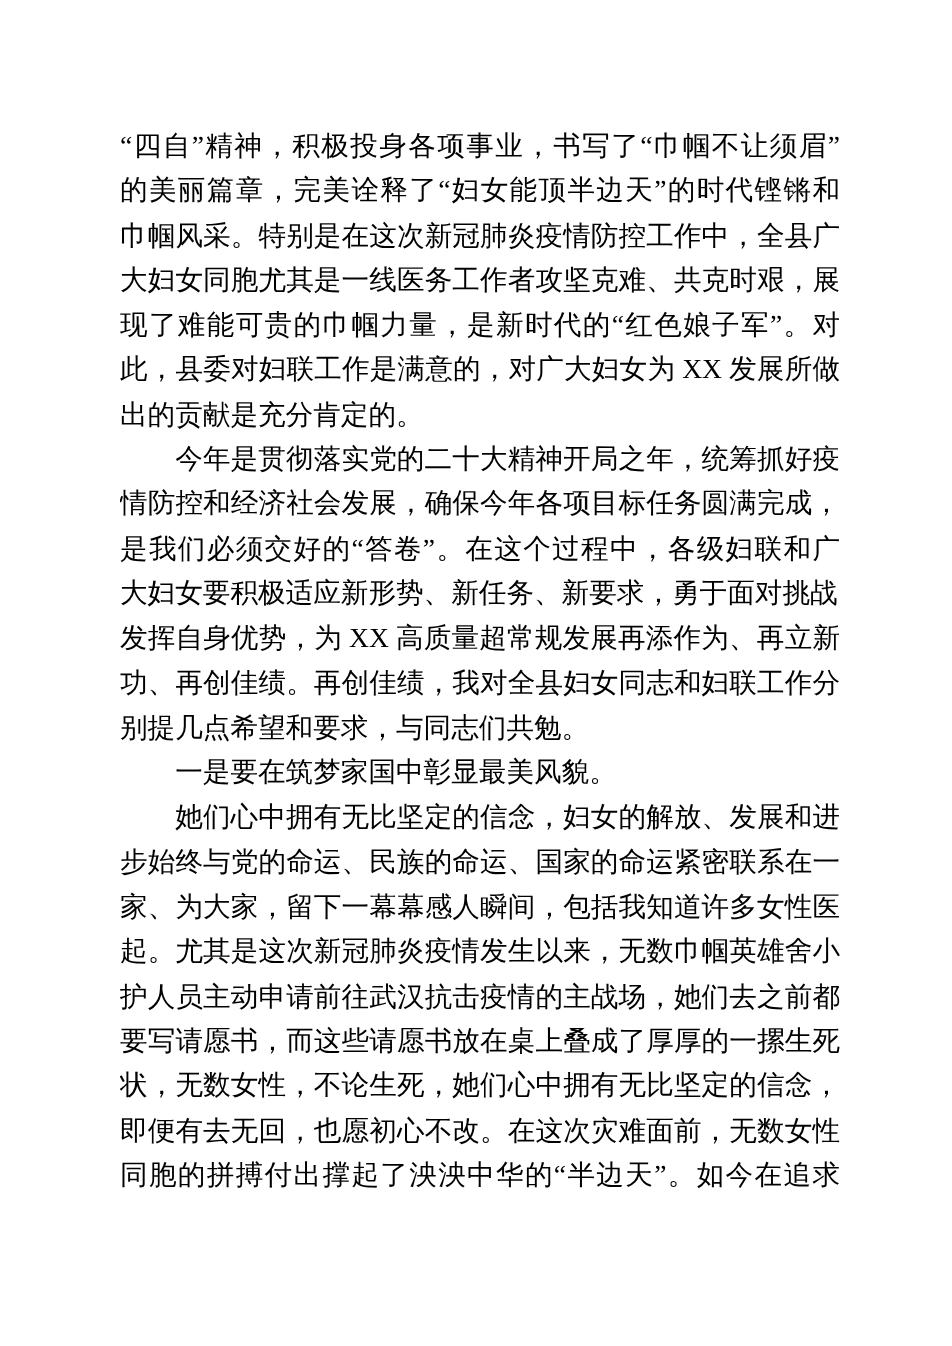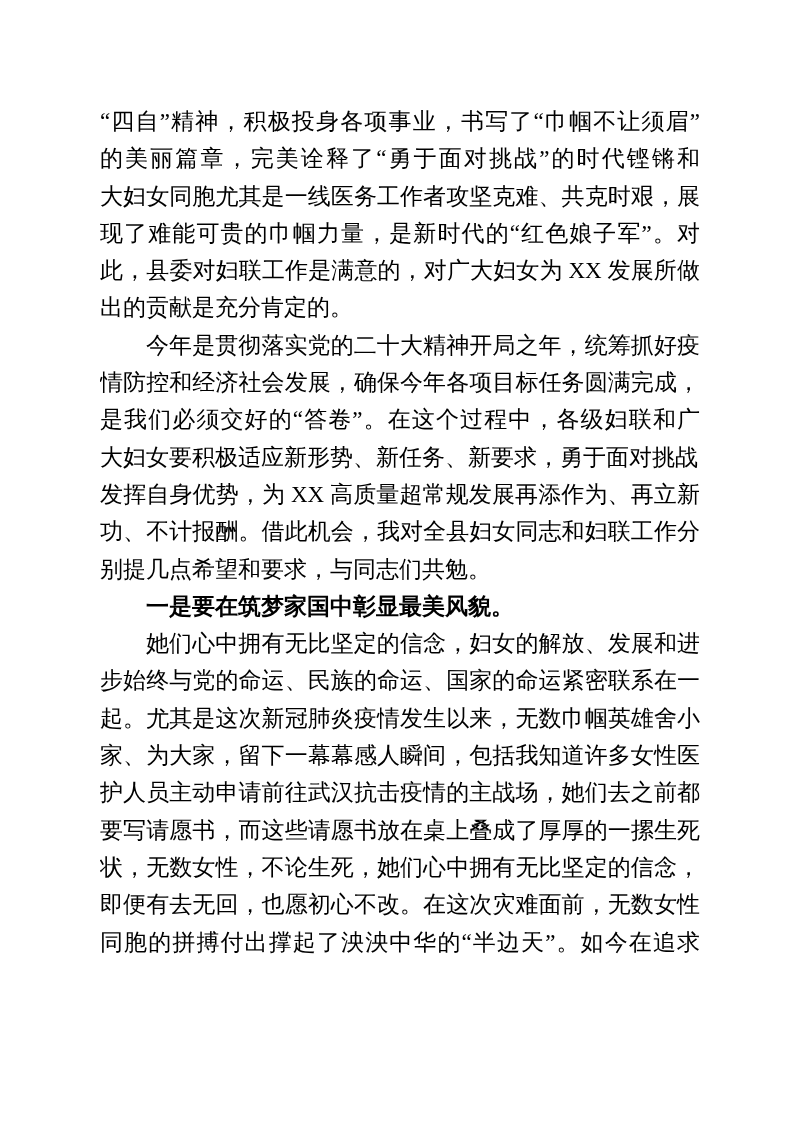--- a/index.html
+++ b/index.html
@@ -38,53 +38,54 @@
     white-space: nowrap;
   }
   .line.no-justify {
     text-align: left;
     text-align-last: left;
   }
   .para.indent .line:first-child {
     text-indent: 2em;
   }
   .para.heading .line {
-    font-weight: bold;
+    font-weight: normal;
   }
 </style>
 </head>
 <body>
 
 <div class="page">
   <div class="doc-body" id="doc-body">
       <div class="para body">
         <div class="line">“四自”精神，积极投身各项事业，书写了“巾帼不让须眉”</div>
-        <div class="line">的美丽篇章，完美诠释了“勇于面对挑战”的时代铿锵和</div>
+        <div class="line">的美丽篇章，完美诠释了“妇女能顶半边天”的时代铿锵和</div>
+        <div class="line">巾帼风采。特别是在这次新冠肺炎疫情防控工作中，全县广</div>
         <div class="line">大妇女同胞尤其是一线医务工作者攻坚克难、共克时艰，展</div>
         <div class="line">现了难能可贵的巾帼力量，是新时代的“红色娘子军”。对</div>
         <div class="line">此，县委对妇联工作是满意的，对广大妇女为 XX 发展所做</div>
         <div class="line no-justify">出的贡献是充分肯定的。</div>
       </div>
       <div class="para body indent">
         <div class="line">今年是贯彻落实党的二十大精神开局之年，统筹抓好疫</div>
         <div class="line">情防控和经济社会发展，确保今年各项目标任务圆满完成，</div>
         <div class="line">是我们必须交好的“答卷”。在这个过程中，各级妇联和广</div>
         <div class="line">大妇女要积极适应新形势、新任务、新要求，勇于面对挑战，</div>
         <div class="line">发挥自身优势，为 XX 高质量超常规发展再添作为、再立新</div>
-        <div class="line">功、不计报酬。借此机会，我对全县妇女同志和妇联工作分</div>
+        <div class="line">功、再创佳绩。再创佳绩，我对全县妇女同志和妇联工作分</div>
         <div class="line no-justify">别提几点希望和要求，与同志们共勉。</div>
       </div>
       <div class="para heading indent">
         <div class="line no-justify">一是要在筑梦家国中彰显最美风貌。</div>
       </div>
       <div class="para body indent">
         <div class="line">她们心中拥有无比坚定的信念，妇女的解放、发展和进</div>
         <div class="line">步始终与党的命运、民族的命运、国家的命运紧密联系在一</div>
+        <div class="line">家、为大家，留下一幕幕感人瞬间，包括我知道许多女性医</div>
         <div class="line">起。尤其是这次新冠肺炎疫情发生以来，无数巾帼英雄舍小</div>
-        <div class="line">家、为大家，留下一幕幕感人瞬间，包括我知道许多女性医</div>
         <div class="line">护人员主动申请前往武汉抗击疫情的主战场，她们去之前都</div>
         <div class="line">要写请愿书，而这些请愿书放在桌上叠成了厚厚的一摞生死</div>
         <div class="line">状，无数女性，不论生死，她们心中拥有无比坚定的信念，</div>
         <div class="line">即便有去无回，也愿初心不改。在这次灾难面前，无数女性</div>
         <div class="line">同胞的拼搏付出撑起了泱泱中华的“半边天”。如今在追求</div>
       </div>
     </div>
 </div>
 
 </body></html>

